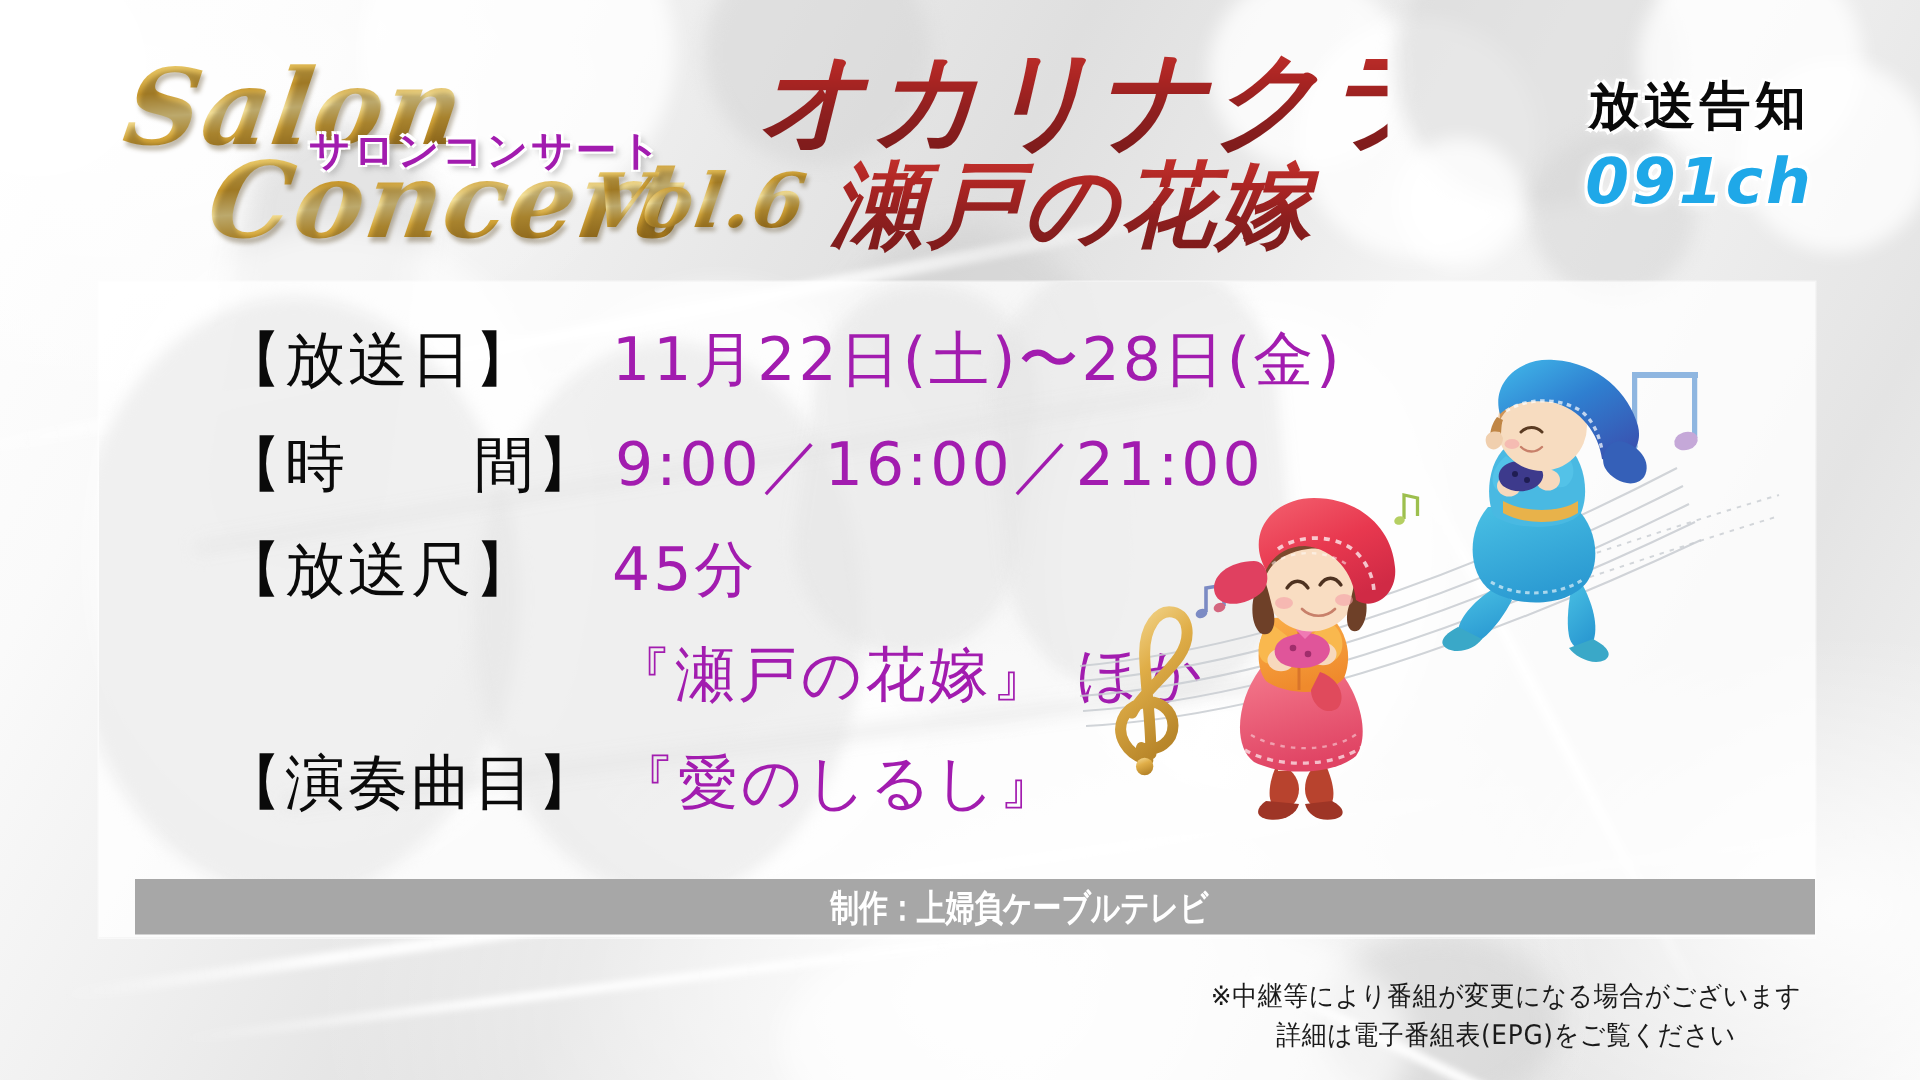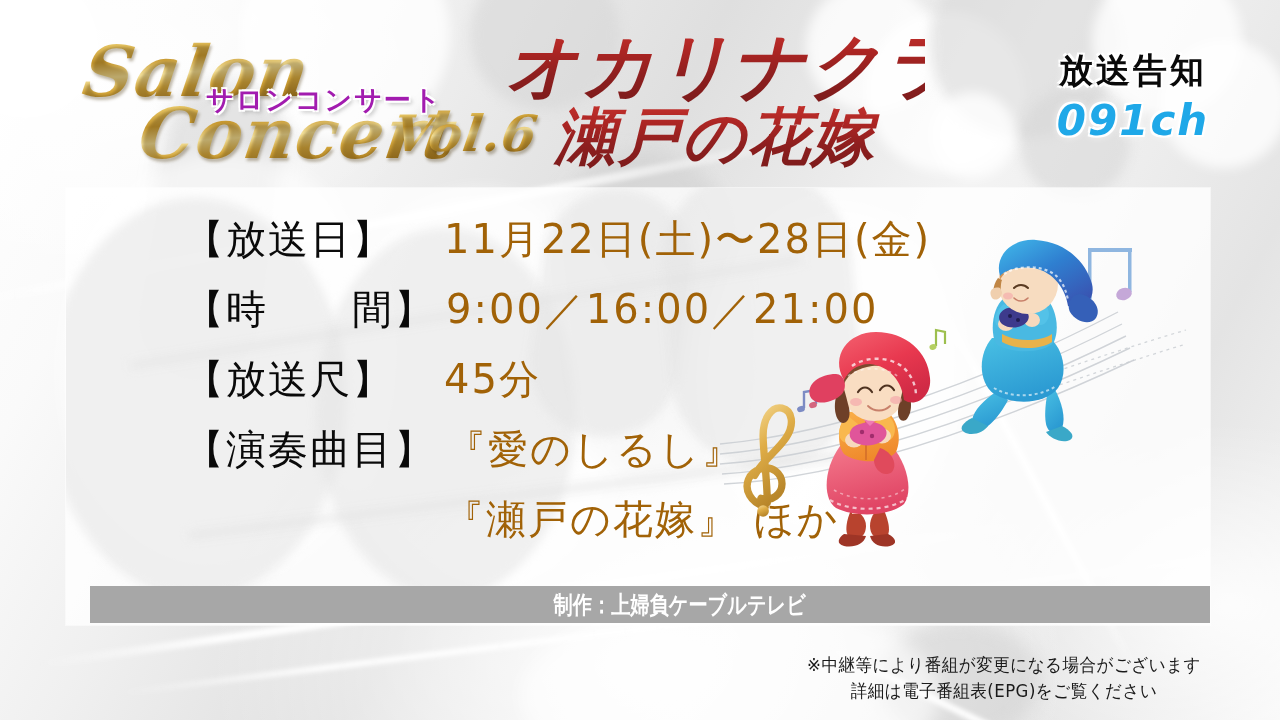--- a/index.html
+++ b/index.html
@@ -246,41 +246,40 @@
     position: absolute;
     background: rgba(228,228,228,0.55);
     filter: blur(5px);
   }
 
   .info-list {
     position: absolute;
     left: 82px;
     top: 24px;
     width: 980px;
-    margin-left: 36px;
   }
   .info-row {
     display: flex;
     align-items: baseline;
     height: 70px;
     white-space: nowrap;
   }
   .info-key {
     font-family: "DejaVu Sans", "Liberation Sans", sans-serif;
     font-size: 40px;
     font-weight: normal;
     color: #0a0a0a;
     letter-spacing: 2px;
     min-width: 250px;
   }
   .info-val {
     font-family: "DejaVu Sans", "Liberation Sans", sans-serif;
     font-size: 40px;
     font-weight: normal;
-    color: #a16207;
+    color: #a21caf;
     letter-spacing: 2px;
     margin-left: 10px;
   }
   .info-row.indent {
     height: 72px;
   }
   .info-row.indent .info-val {
     margin-left: 260px;
   }
 
@@ -408,27 +407,27 @@
       <div class="info-row">
         <span class="info-key">【時　　間】</span>
         <span class="info-val">9:00／16:00／21:00</span>
       </div>
 
       <div class="info-row">
         <span class="info-key">【放送尺】</span>
         <span class="info-val">45分</span>
       </div>
 
+      <div class="info-row indent">
+        <span class="info-val">『瀬戸の花嫁』 ほか</span>
+      </div>
+
       <div class="info-row">
         <span class="info-key">【演奏曲目】</span>
         <span class="info-val">『愛のしるし』</span>
-      </div>
-
-      <div class="info-row indent">
-        <span class="info-val">『瀬戸の花嫁』 ほか</span>
       </div>
 
     </div>
 
     <div class="illus" style="left:652px; top:50px;">
       <svg width="470" height="330" viewBox="0 0 470 330" xmlns="http://www.w3.org/2000/svg">
         <defs>
           <linearGradient id="redHat" x1="0" y1="0" x2="0.6" y2="1">
             <stop offset="0%" stop-color="#f4616f"></stop>
             <stop offset="55%" stop-color="#e8384f"></stop>

